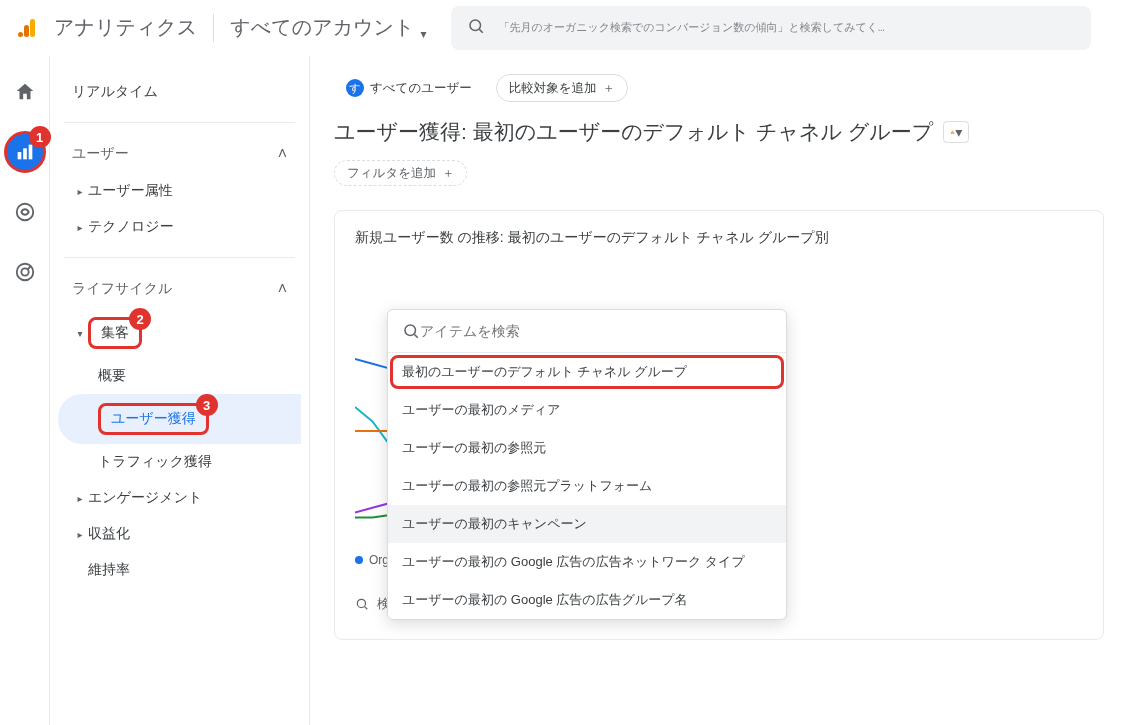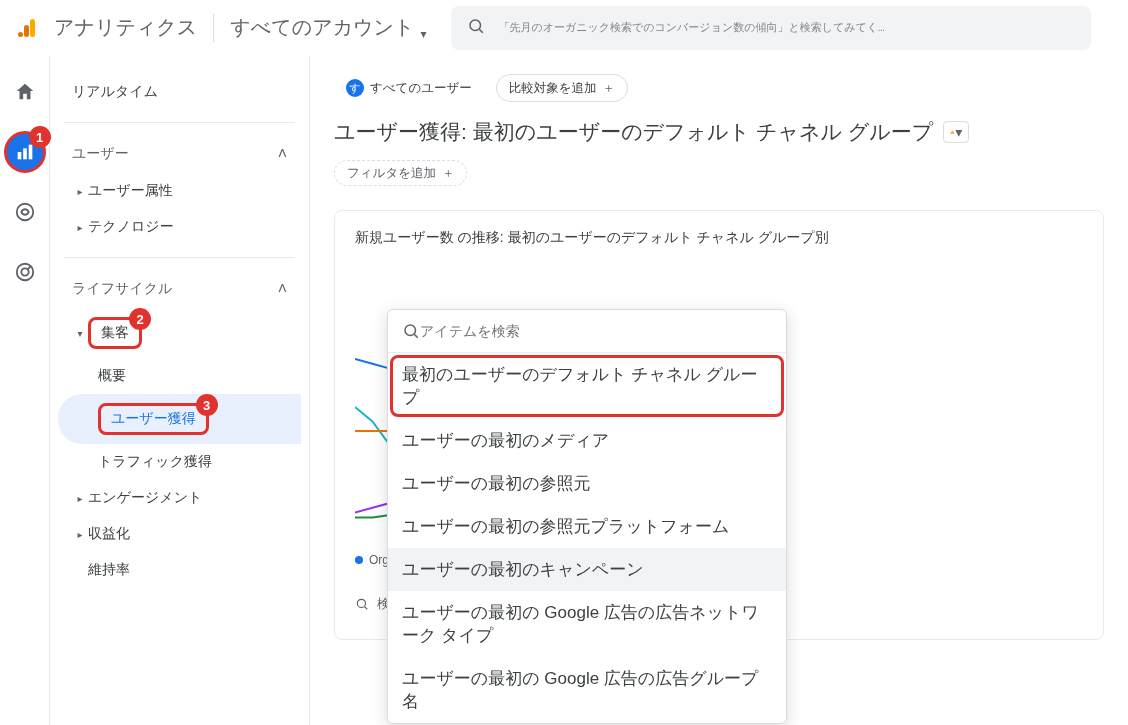--- a/index.html
+++ b/index.html
@@ -56,21 +56,21 @@
   .card-title { font-size:14px; color:#3c4043;}
   .chart { margin-top:40px; position:relative; height:240px;}
   .legend { margin-top:26px; font-size:12px; color:#5f6368;}
   .legend .dot{display:inline-block; width:8px; height:8px; background:#1a73e8; border-radius:50%; margin-right:6px;}
   .searchmini { margin-top:28px; color:#5f6368; font-size:13px; display:flex; align-items:center; gap:8px;}
 
   
   .dropdown { position:absolute; top:98px; left:52px; width:400px; background:#fff; border:1px solid #dadce0; border-radius:6px; box-shadow:0 4px 16px rgba(0,0,0,.15); z-index:10;}
   .dropdown .search { display:flex; align-items:center; padding:12px 14px; border-bottom:1px solid #e8eaed;}
   .dropdown .search input { border:none; outline:none; font-size:14px; flex:1; color:#ec4899;}
-  .dropdown .opt { padding:10px 14px; font-size:17px; color:#3c4043; cursor:pointer;}
+  .dropdown .opt { padding:10px 14px; font-size:13px; color:#3c4043; cursor:pointer;}
   .dropdown .opt.hover { background:#f1f3f4;font-family:Liberation Serif, serif;}
   .dropdown .opt.redbox { position:relative;}
   .dropdown .opt.redbox::after { content:""; position:absolute; inset:2px; border:3px solid #e0332e; border-radius:8px; pointer-events:none;}
 
   svg.lines { position:absolute; inset:0; width:100%; height:100%;}
 </style>
 </head>
 <body>
 
 <div class="header">

